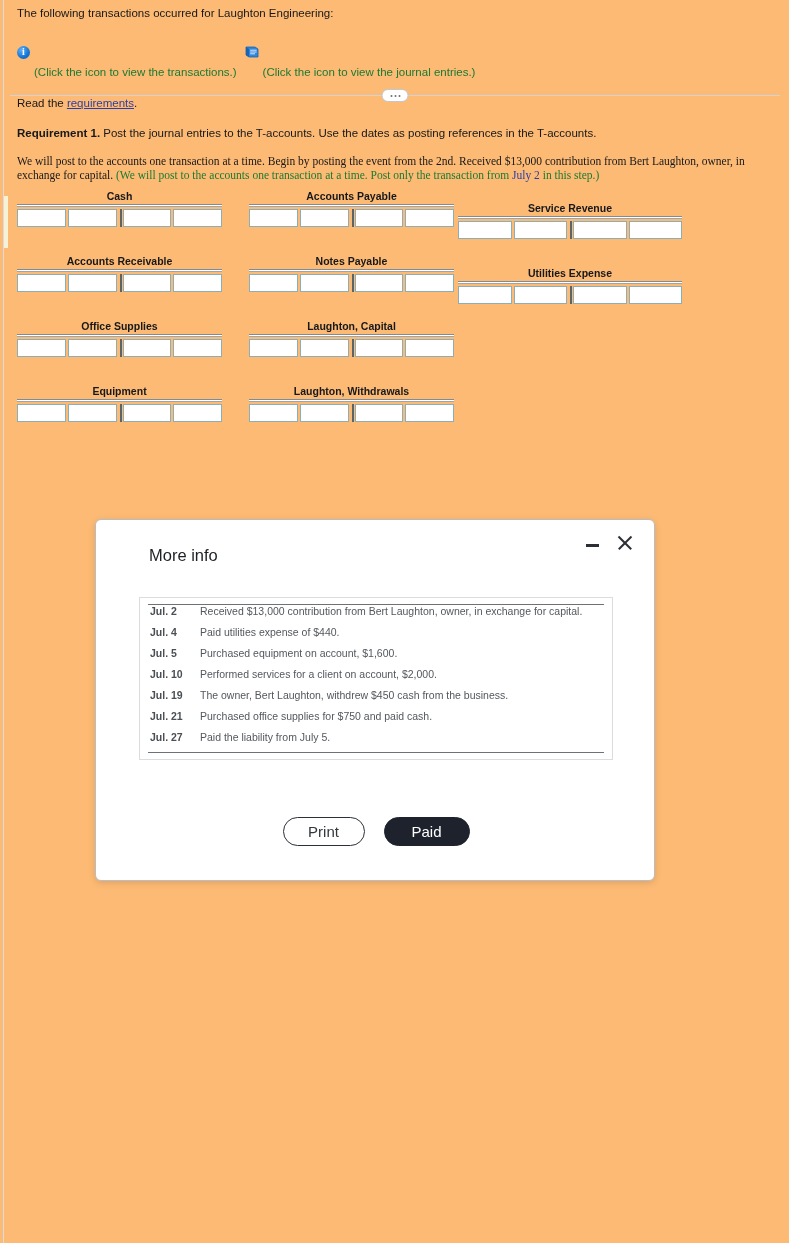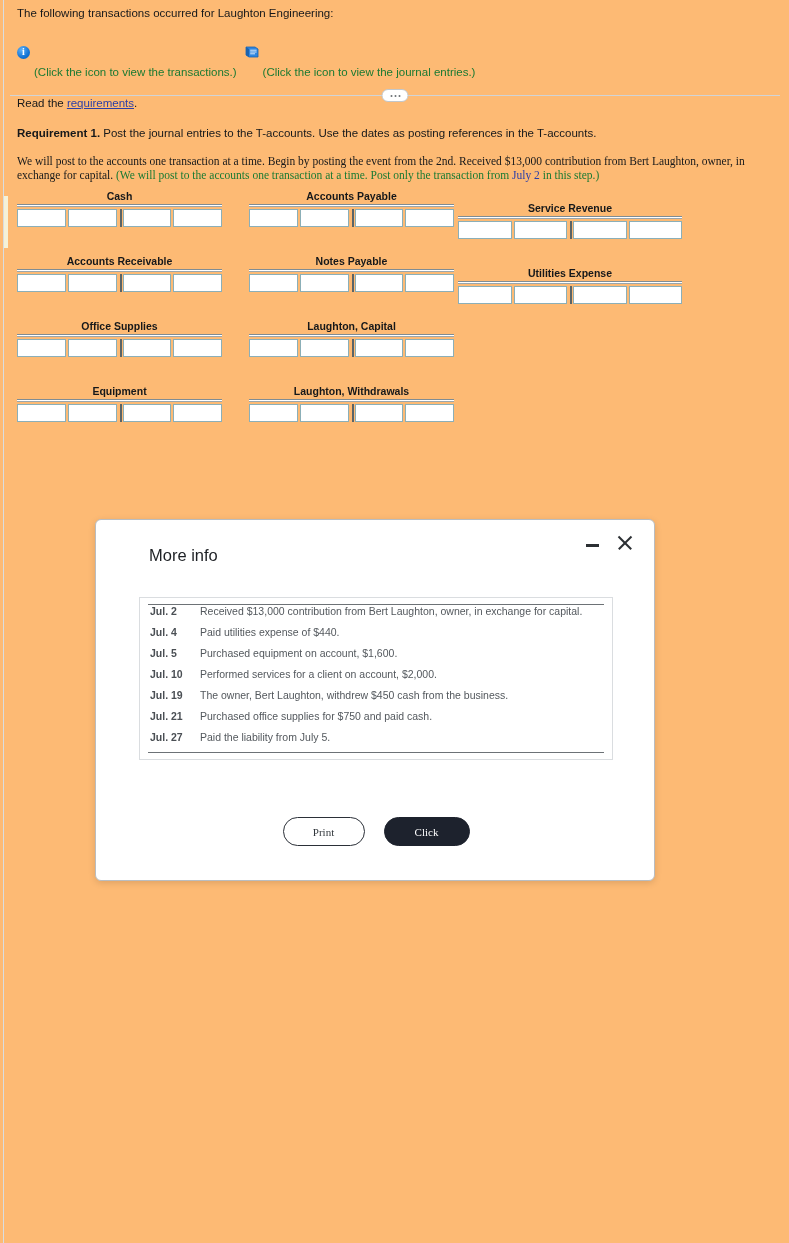--- a/index.html
+++ b/index.html
@@ -263,26 +263,26 @@
     position: absolute;
     left: 0; top: 297px;
     width: 560px;
     display: flex;
     justify-content: center;
     gap: 19px;
   }
   .btn {
     height: 29px;
     border-radius: 15px;
-    font-size: 11px;
+    font-size: 15px;
     display: inline-flex;
     align-items: center;
     justify-content: center;
     cursor: pointer;
-    font-family: Liberation Serif, serif;
+    font-family: Liberation Sans, sans-serif;
   }
   .btn-print {
     width: 82px;
     background: #ffffff;
     color: #32373c;
     border: 1px solid #2b3038;
   }
   .btn-done {
     width: 86px;
     background: #1d222d;
@@ -496,17 +496,17 @@
         </div>
         <div class="tx-row">
           <div class="tx-date">Jul. 27</div>
           <div class="tx-desc">Paid the liability from July 5.</div>
         </div>
       </div>
     </div>
 
     <div class="btn-row">
       <div class="btn btn-print">Print</div>
-      <div class="btn btn-done">Click</div>
+      <div class="btn btn-done">Paid</div>
     </div>
   </div>
 
 </div>
 
 </body></html>

